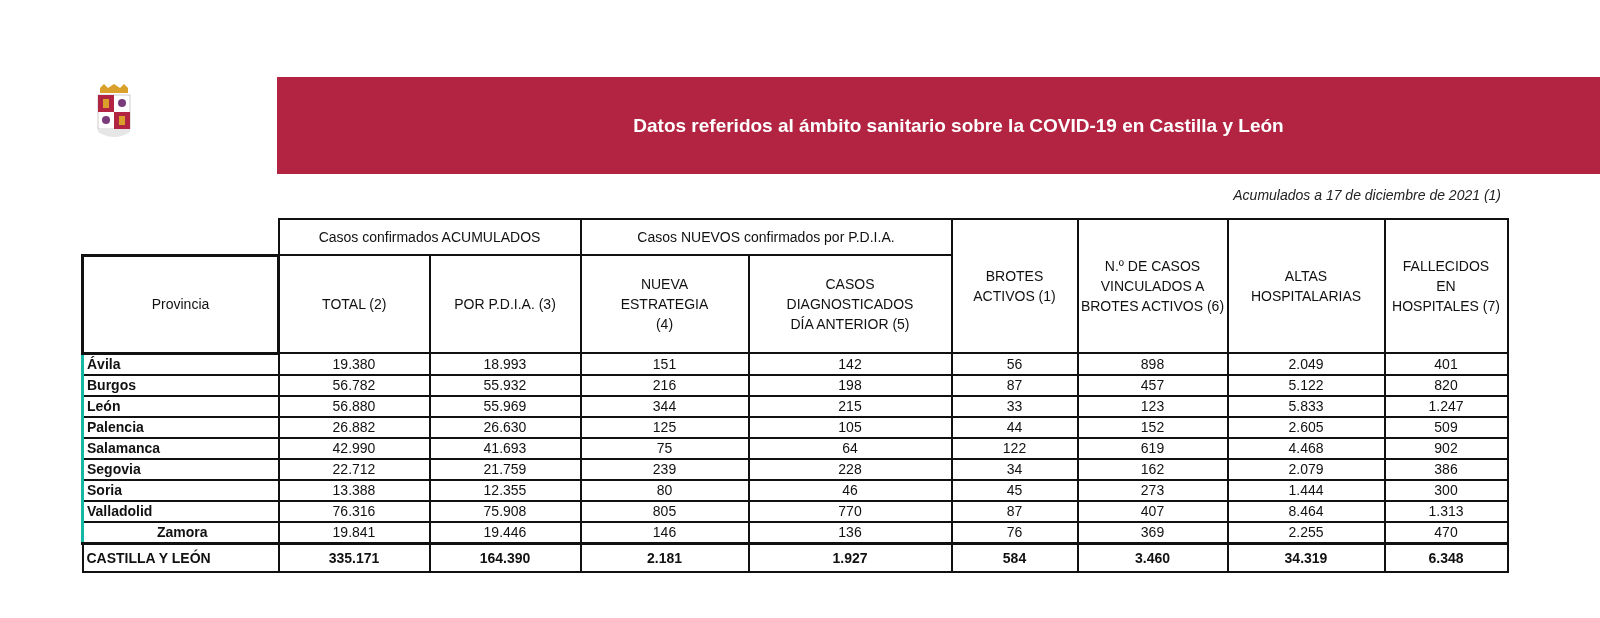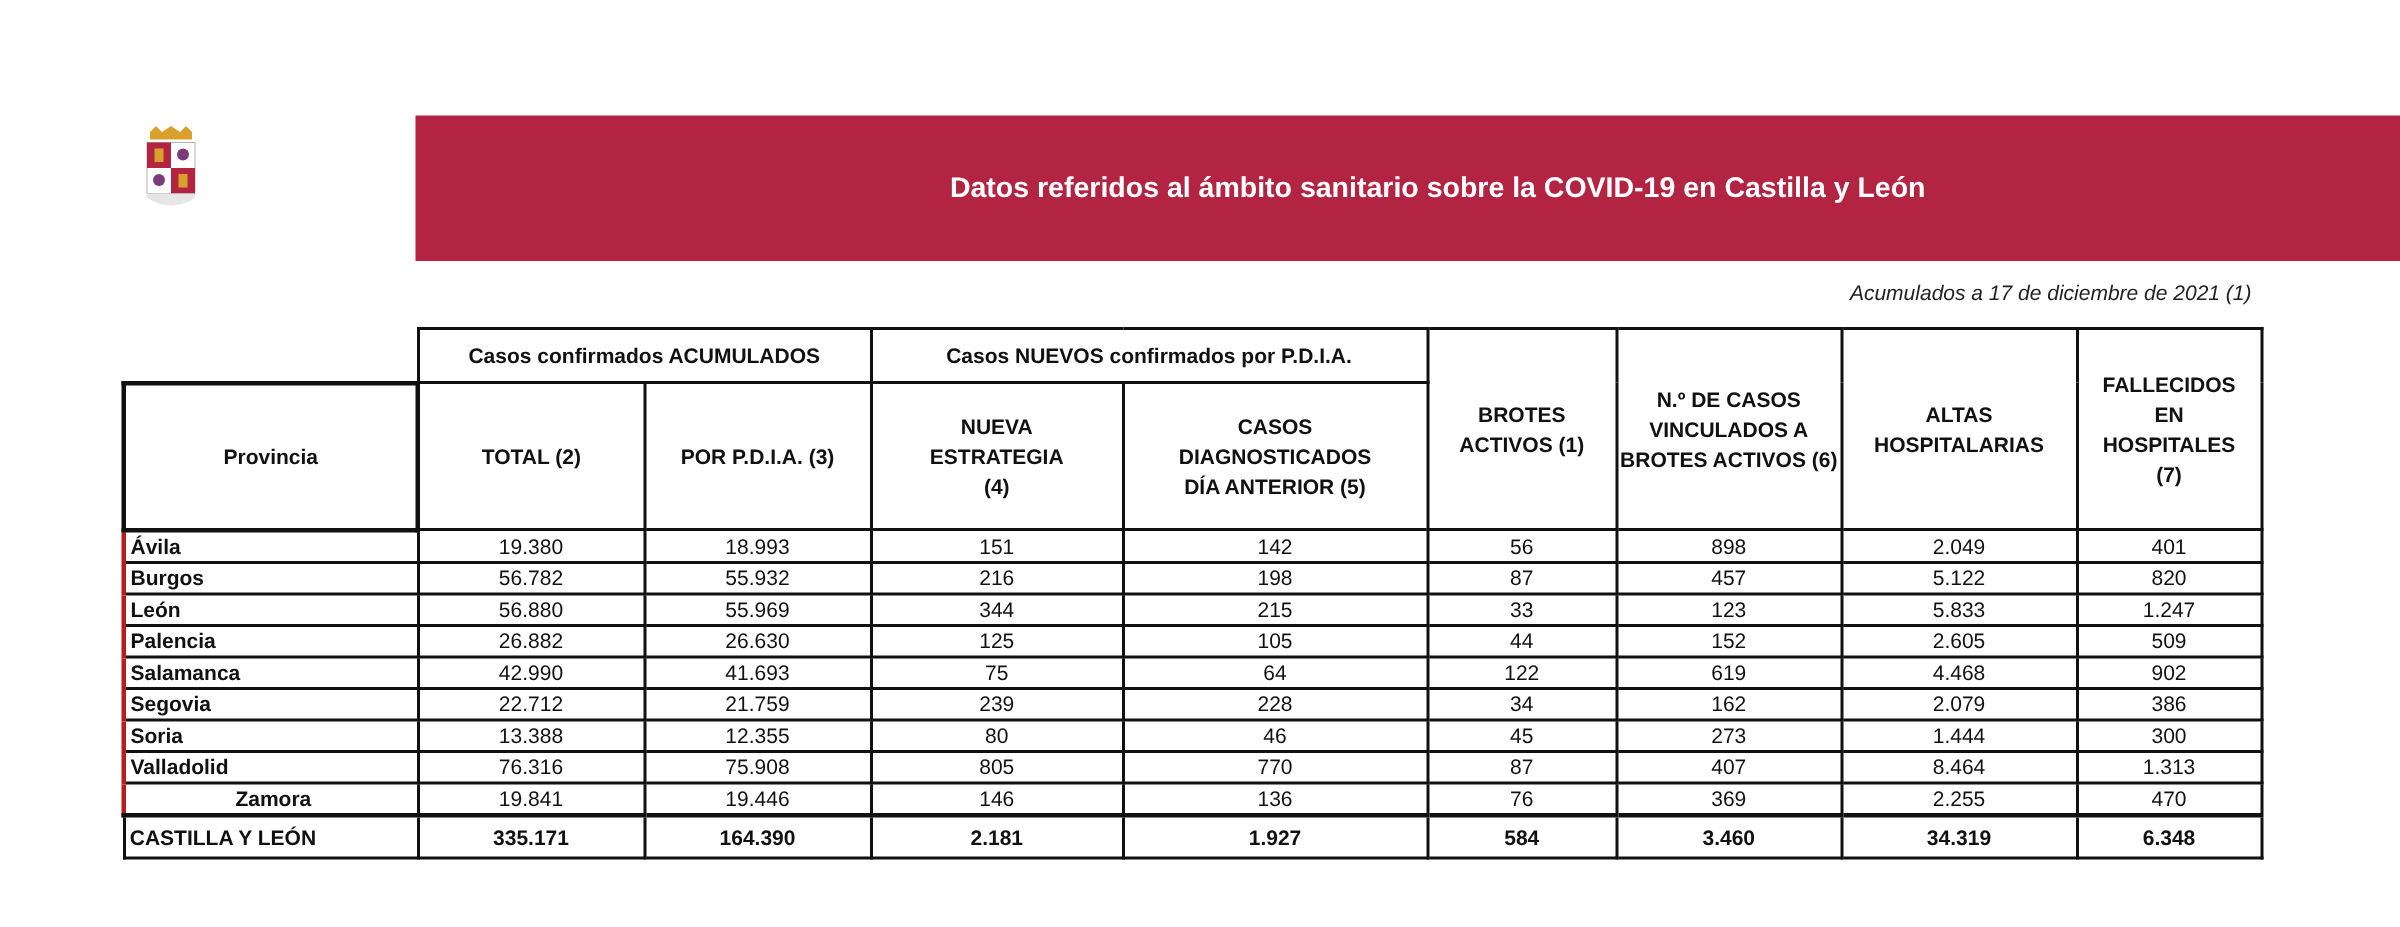--- a/index.html
+++ b/index.html
@@ -11,27 +11,27 @@
                  font-size: 18px; line-height: 20px; color: #1a1a1a; }
     .logo-text .l1 { display: block; padding-left: 54px; }
     .logo-text .l2 { display: block; }
     .banner { position: absolute; left: 277px; top: 77px; width: 1363px; height: 97px;
               background: #b22442; display: flex; align-items: center; justify-content: center; }
     .banner-title { color: #fff; font-weight: bold; font-size: 19px; }
     .subtitle { position: absolute; right: 99px; top: 187px; font-style: italic; font-size: 14px; color: #222; text-align: right; }
 
     table.data { position: absolute; left: 81px; top: 218px; border-collapse: collapse; table-layout: fixed; }
     table.data td, table.data th { border: 2px solid #111; padding: 0; text-align: center; font-size: 14px; }
-    table.data th { font-weight: bold; line-height: 20px; }
+    table.data th { font-weight: normal; line-height: 20px; }
     .grp { height: 36px; }
     .hdr { height: 98px; }
     .empty { border: none !important; }
     .prov-h { border: 3px solid #111 !important; }
     .row td { height: 19px; line-height: 18px; font-size: 14px; }
-    .row td.prov { text-align: left; font-weight: bold; padding-left: 3px; border-left: 3px solid #b91c1c; }
+    .row td.prov { text-align: left; font-weight: bold; padding-left: 3px; border-left: 3px solid #14b8a6; }
     .row.last td { border-bottom: 3px solid #111; text-align: center; }
     .total td { border: none; font-weight: bold; font-size: 16px; height: 26px; }
     .total td.prov { text-align: left; padding-left: 3px; }
   </style>
 </head>
 <body>
 
 <div class="logo">
   <svg class="shield" viewBox="0 0 40 66">
     <path d="M6 4 L10 0 L14 4 L20 0 L26 4 L30 0 L34 4 L34 9 L6 9 Z" fill="#d9a12b"></path>

